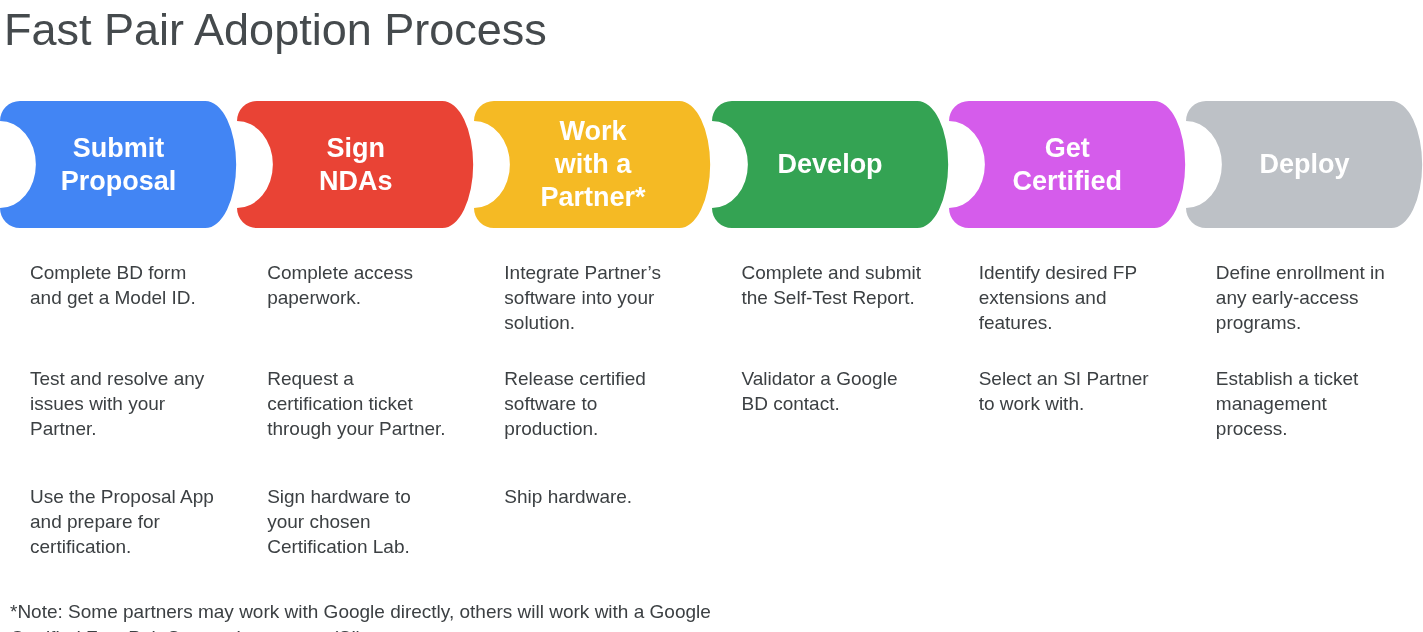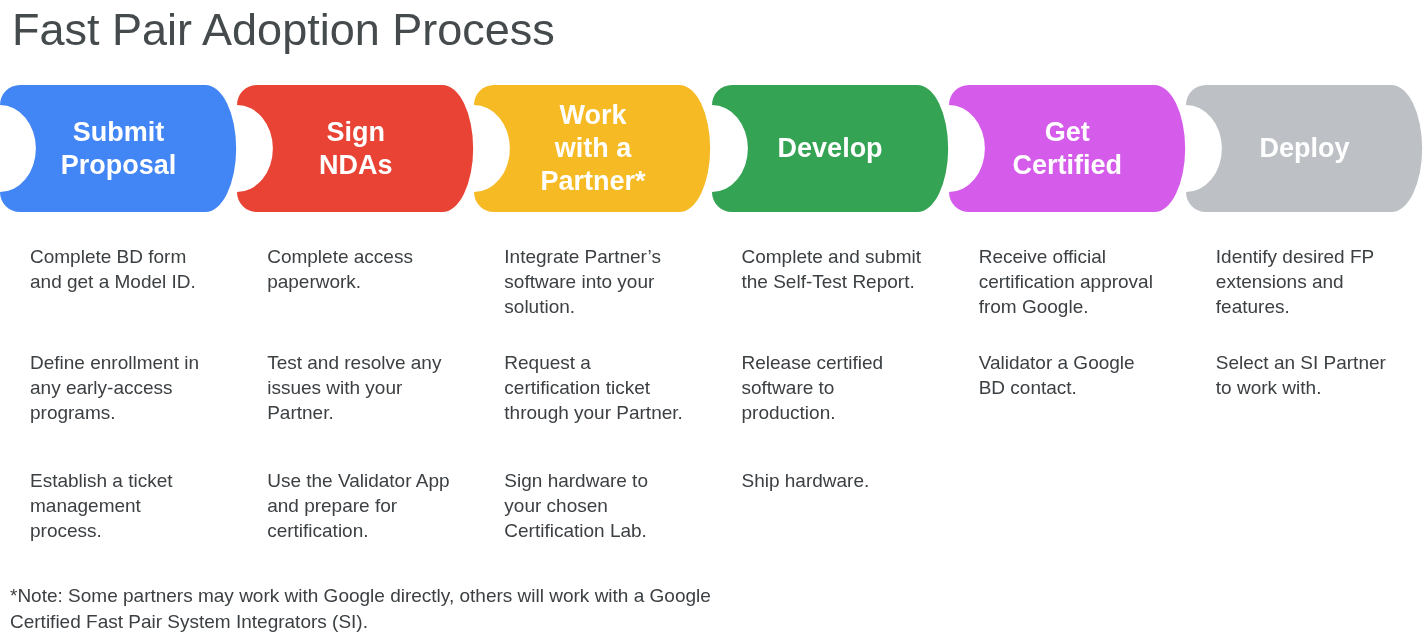--- a/index.html
+++ b/index.html
@@ -6,30 +6,30 @@
   body { font-family: "Liberation Sans", sans-serif; }
   .page {
     position: relative;
     width: 1423px;
     height: 632px;
     background: #ffffff;
     overflow: hidden;
   }
   .title {
     margin: 0;
-    padding: 4px 0 0 12px;
+    padding: 4px 0 0 4px;
     font-size: 45px;
     line-height: 52px;
     font-weight: 400;
     color: #454a4d;
     letter-spacing: 0;
   }
   .band {
     display: flex;
-    margin-top: 29px;
+    margin-top: 45px;
     height: 127px;
   }
   .stage {
     position: relative;
     flex: 1 1 0;
     min-width: 0;
   }
   .stage svg {
     position: absolute;
     left: 0; top: 0;
@@ -128,31 +128,30 @@
     </div>
 
   </div>
 
   <div class="tasks">
 
     <div class="task">Complete BD form and get a Model ID.</div>
     <div class="task">Complete access paperwork.</div>
     <div class="task">Integrate Partner’s software into your solution.</div>
     <div class="task">Complete and submit the Self-Test Report.</div>
-    <div class="task">Receive official certification approval from Google.</div>
 
     <div class="task">Identify desired FP extensions and features.</div>
     <div class="task">Define enrollment in any early-access programs.</div>
     <div class="task">Test and resolve any issues with your Partner.</div>
     <div class="task">Request a certification ticket through your Partner.</div>
     <div class="task">Release certified software to production.</div>
 
     <div class="task">Validator a Google BD contact.</div>
     <div class="task">Select an SI Partner to work with.</div>
     <div class="task">Establish a ticket management process.</div>
-    <div class="task">Use the Validator App and prepare for certification.</div>
+    <div class="task">Use the Proposal App and prepare for certification.</div>
     <div class="task">Sign hardware to your chosen Certification Lab.</div>
     <div class="task">Ship hardware.</div>
   </div>
 
   <p class="footnote">*Note: Some partners may work with Google directly, others will work with a Google Certified Fast Pair System Integrators (SI).</p>
 
 </div>
 
 </body></html>

